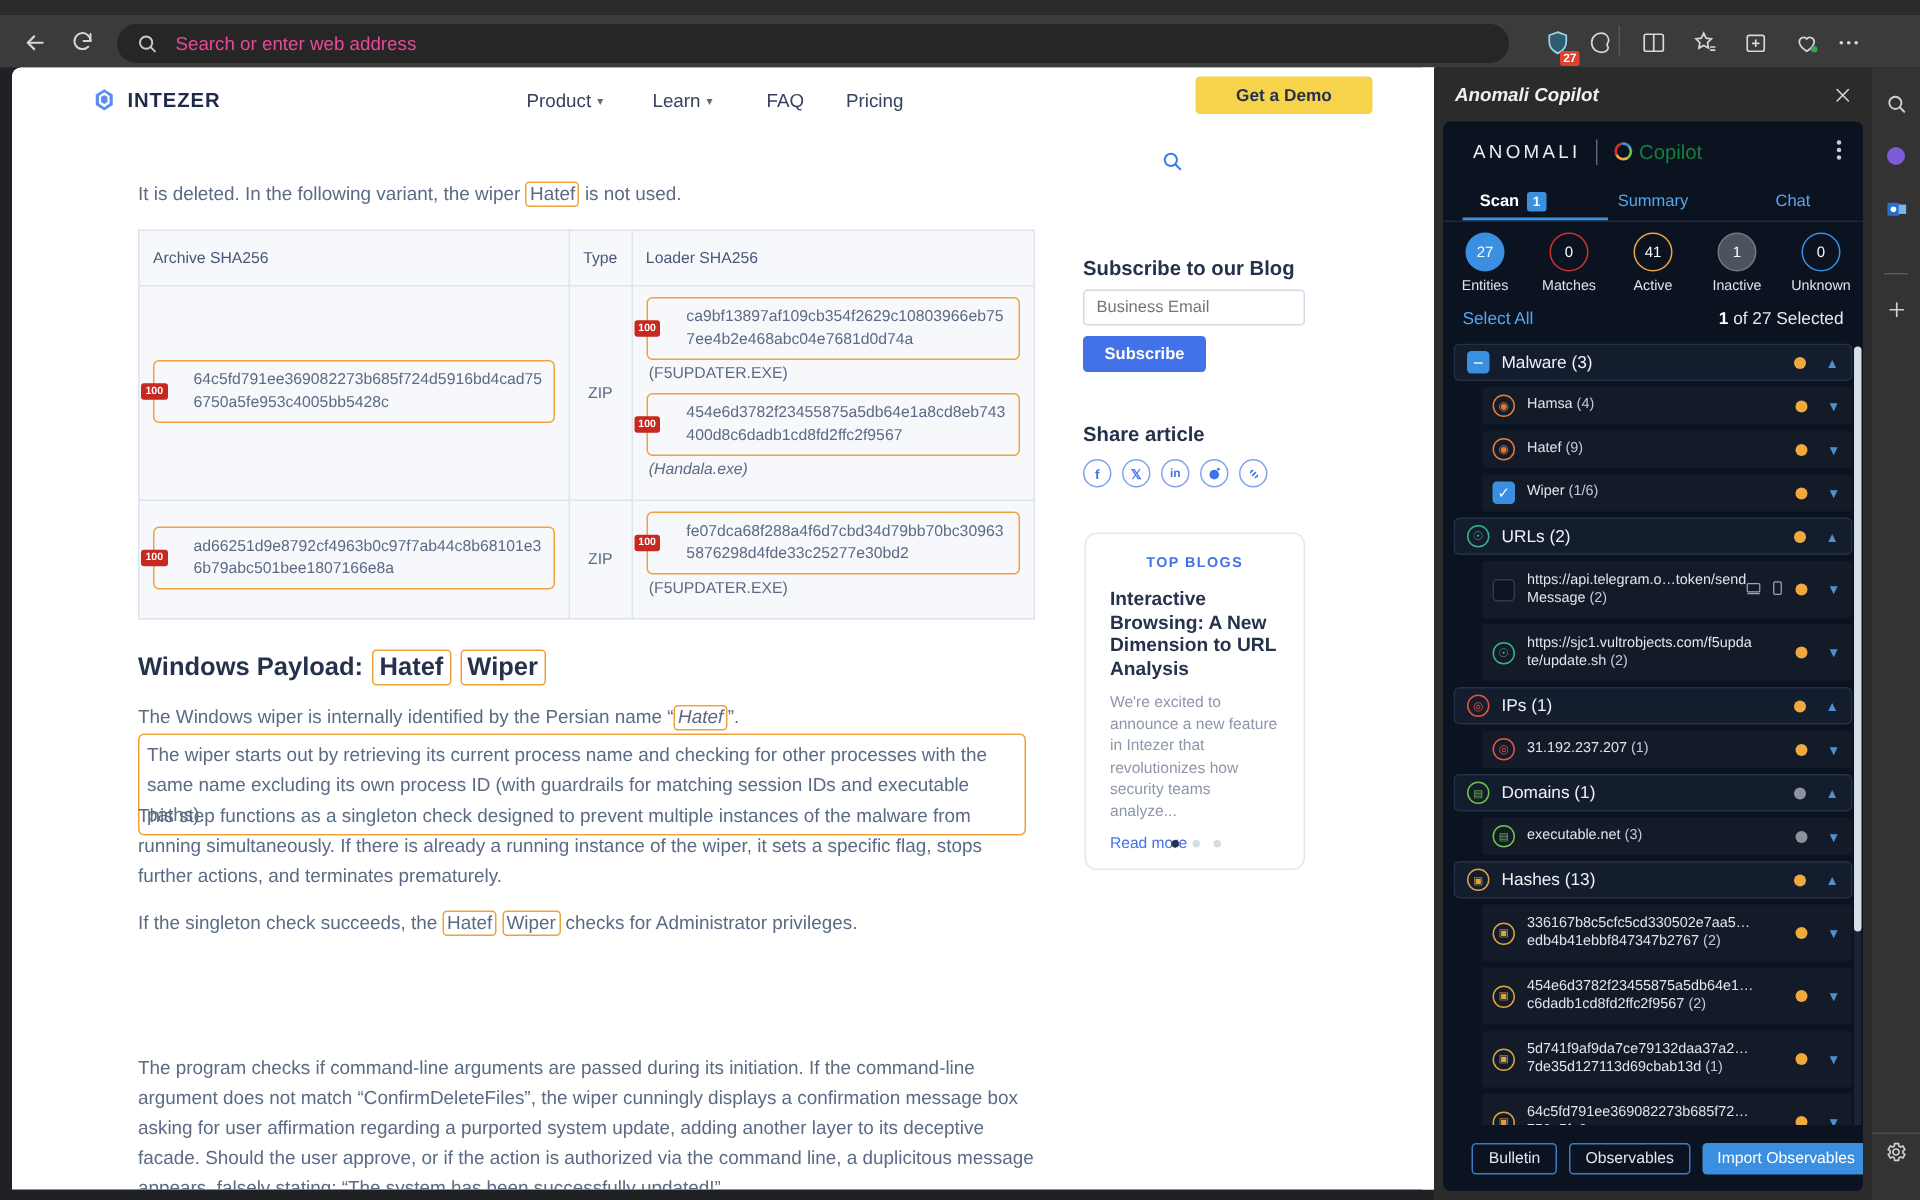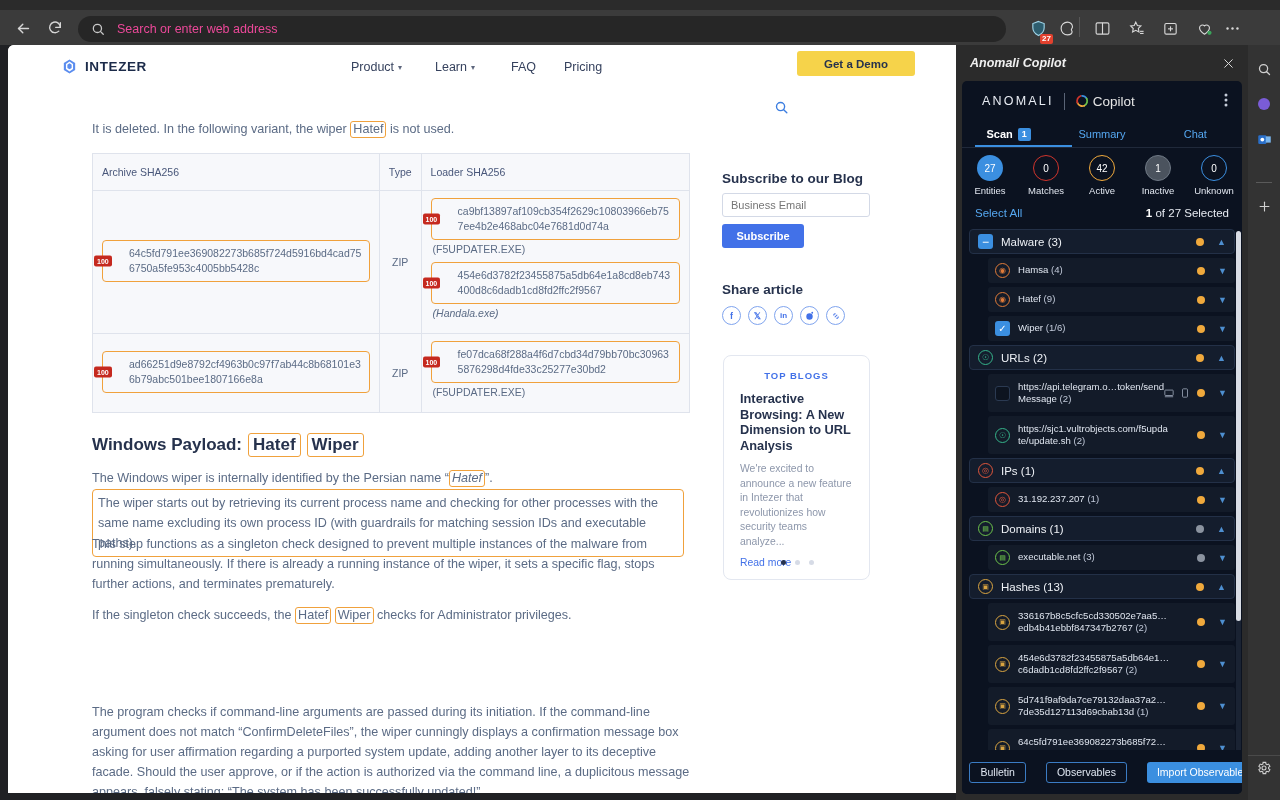--- a/index.html
+++ b/index.html
@@ -212,21 +212,21 @@
   #copilot-close { position:absolute; right:12px; top:10px; width:16px; height:16px; color:#dcdcdc; display:flex; align-items:center; justify-content:center; }
 
   #copilot-body {
     position:absolute; left:6px; top:36px; width:280px; height:713px;
     background:#0b1220; border-radius:5px; overflow:hidden;
   }
   #anomali-bar { position:absolute; left:0; top:0; width:280px; height:40px; display:flex; align-items:center; }
   #anomali-word { margin-left:20px; font-size:12.5px; color:#e8ecf3; letter-spacing:2.2px; font-family:"Liberation Sans", sans-serif; }
   #anomali-sep { margin-left:10px; width:1px; height:17px; background:#5a6476; }
   #copilot-logo-icon { margin-left:10px; width:14px; height:14px; }
-  #copilot-word { margin-left:4px; font-size:13.5px; color:#e5e5e5; }
+  #copilot-word { margin-left:4px; font-size:13.5px; color:#15803d; }
   #kebab-menu { position:absolute; right:14px; top:12px; color:#c5ccd8; font-size:13px; line-height:13px; letter-spacing:0; }
 
   #tabs-row { position:absolute; left:0; top:40px; width:280px; height:26px; display:flex; }
   .tab { flex:1; display:flex; align-items:center; justify-content:center; gap:5px; font-size:11px; color:#55a7f0; }
   .tab.active { color:#ffffff; font-weight:bold; }
   .tab-badge { background:#3b8fe0; color:#fff; font-size:9px; padding:0 4px; border-radius:2px; line-height:13px; }
   #tab-underline { position:absolute; left:13px; top:64px; width:97px; height:2px; background:#3b8fe0; }
   #tabs-divider { position:absolute; left:0; top:66px; width:280px; height:1px; background:#20293a; }
 
   #stats-row { position:absolute; left:0; top:74px; width:280px; height:46px; display:flex; }
@@ -278,21 +278,21 @@
   .ring-icon {
     width:15px; height:15px; border-radius:50%; border:1.4px solid #000;
     display:flex; align-items:center; justify-content:center; font-size:8px;
   }
 
   #panel-scrollbar { position:absolute; right:1px; top:150px; width:5px; height:555px; background:#1a2333; border-radius:3px; }
   #panel-scroll-thumb { position:absolute; right:1px; top:150px; width:5px; height:390px; background:#d9dde5; border-radius:3px; }
 
   #footer-actions {
     position:absolute; left:0; bottom:0; width:304px; height:44px;
-    background:#0b1220; display:flex; align-items:center; justify-content:center; gap:20px;
+    background:#0b1220; display:flex; align-items:center; justify-content:center; gap:8px;
   }
   .btn-outline {
     height:21px; padding:0 10px; border:1px solid #3b7cc4; border-radius:3px;
     color:#dfe6f1; font-size:10.5px; display:flex; align-items:center; justify-content:center;
     background:transparent;
   }
   .btn-primary {
     height:21px; padding:0 10px; background:#3b8fe0; border-radius:3px;
     color:#fff; font-size:10.5px; display:flex; align-items:center; justify-content:center;
   }
@@ -613,21 +613,21 @@
     <div id="stats-row">
       <div class="stat">
         <div class="stat-circle" style="background:#3b8fe0;">27</div>
         <div class="stat-label">Entities</div>
       </div>
       <div class="stat">
         <div class="stat-circle" style="border:1.6px solid #d0342c;">0</div>
         <div class="stat-label">Matches</div>
       </div>
       <div class="stat">
-        <div class="stat-circle" style="border:1.6px solid #f0a93c;">42</div>
+        <div class="stat-circle" style="border:1.6px solid #f0a93c;">41</div>
         <div class="stat-label">Active</div>
       </div>
       <div class="stat">
         <div class="stat-circle" style="background:#4b535e;border:1.6px solid #6f7985;">1</div>
         <div class="stat-label">Inactive</div>
       </div>
       <div class="stat">
         <div class="stat-circle" style="border:1.6px solid #3b8fe0;">0</div>
         <div class="stat-label">Unknown</div>
       </div>

